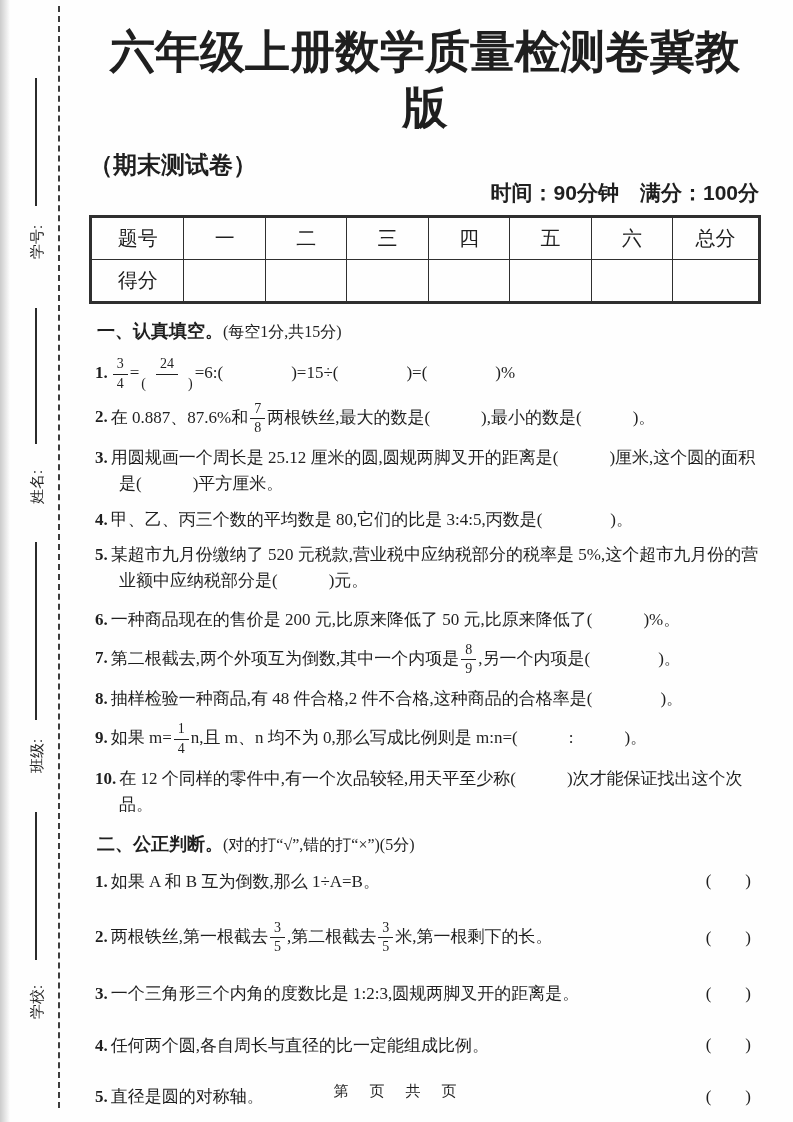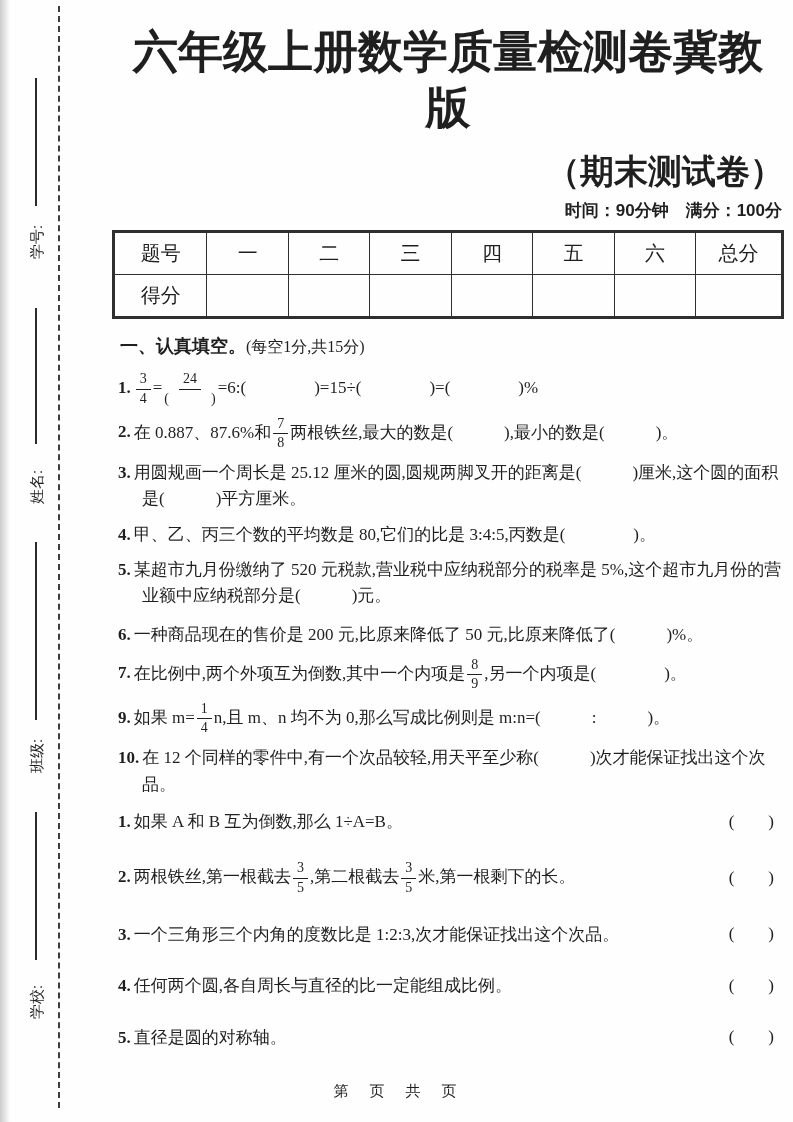--- a/index.html
+++ b/index.html
@@ -4,27 +4,27 @@
 <style>
   html,body{margin:0;padding:0;background:#d9d9d9;}
   .page{position:relative;width:793px;height:1122px;margin:0 auto;background:#fefefe;
         color:#1f1f1f;font-family:"Liberation Serif",serif;overflow:hidden;}
   .scan-edge{position:absolute;left:0;top:0;width:10px;height:100%;
         background:linear-gradient(to right, rgba(0,0,0,0.20), rgba(0,0,0,0));}
   .binding-line{position:absolute;left:58px;top:6px;height:1102px;border-left:2px dashed #3c3c3c;}
   .side-line{position:absolute;left:35px;width:2px;background:#2b2b2b;}
   .side-label{position:absolute;left:37px;font-size:15px;font-family:"Liberation Sans",sans-serif;
         white-space:nowrap;transform:translate(-50%,-50%) rotate(-90deg);}
-  .content{position:absolute;left:112px;top:24px;width:672px;}
+  .content{position:absolute;left:89px;top:24px;width:672px;}
   .title{margin:0;text-align:center;font-family:"Liberation Sans",sans-serif;
         font-weight:900;font-size:45px;line-height:1.25;}
-  .subtitle{margin:14px 0 0;text-align:right;font-family:"Liberation Sans",sans-serif;
-        font-weight:900;font-size:34px;line-height:1.2;}
-  .time{margin-top:8px;text-align:right;font-family:"Liberation Sans",sans-serif;
-        font-weight:700;font-size:17px;padding-right:2px;}
+  .subtitle{margin:14px 0 0;text-align:left;font-family:"Liberation Sans",sans-serif;
+        font-weight:900;font-size:24px;line-height:1.2;}
+  .time{margin-top:0;text-align:right;font-family:"Liberation Sans",sans-serif;
+        font-weight:700;font-size:21px;padding-right:2px;}
   table.score{width:100%;border-collapse:collapse;margin-top:8px;table-layout:fixed;
         border:3px solid #2f2f2f;}
   table.score td{border:1.6px solid #2f2f2f;height:39px;text-align:center;
         font-size:20px;font-family:"Liberation Sans",sans-serif;}
   .sec-head{margin-top:15px;font-size:18px;line-height:1.4;}
   .sec-title{font-weight:700;font-family:"Liberation Sans",sans-serif;margin-left:8px;}
   .sec-note{font-size:16px;}
   .q{margin-top:9px;font-size:17px;line-height:1.55;padding-left:30px;text-indent:-24px;}
   .qnum{font-weight:700;padding-right:3px;}
   .frac{display:inline-flex;flex-direction:column;align-items:center;vertical-align:middle;
@@ -124,55 +124,61 @@
 
     <div class="q">
       <span class="qnum">5.</span><span>某超市九月份缴纳了 520 元税款,营业税中应纳税部分的税率是 5%,这个超市九月份的营业额中应纳税部分是(　　　)元。</span>
     </div>
 
     <div class="q" style="margin-top:12px;">
       <span class="qnum">6.</span><span>一种商品现在的售价是 200 元,比原来降低了 50 元,比原来降低了(　　　)%。</span>
     </div>
 
     <div class="q">
-      <span class="qnum">7.</span><span>在比例中,两个外项互为倒数,其中一个内项是</span><span class="frac">
+      <span class="qnum">7.</span><span>第二根截去,两个外项互为倒数,其中一个内项是</span><span class="frac">
           <span class="fn">8</span>
           <span class="fd">9</span>
         </span><span>,另一个内项是(　　　　)。</span>
     </div>
 
+    <div class="q">
+      <span class="qnum">8.</span><span>抽样检验一种商品,有 48 件合格,2 件不合格,这种商品的合格率是(　　　　)。</span>
+    </div>
 
     <div class="q">
       <span class="qnum">9.</span><span>如果 m=</span><span class="frac">
           <span class="fn">1</span>
           <span class="fd">4</span>
         </span><span>n,且 m、n 均不为 0,那么写成比例则是 m:n=(　　　:　　　)。</span>
     </div>
 
     <div class="q">
       <span class="qnum">10.</span><span>在 12 个同样的零件中,有一个次品较轻,用天平至少称(　　　)次才能保证找出这个次品。</span>
     </div>
 
+    <div class="sec-head" style="margin-top:14px;">
+      <span class="sec-title">二、公正判断。</span><span class="sec-note">(对的打“√”,错的打“×”)(5分)</span>
+    </div>
 
     <div class="j" style="margin-top:11px;">
       <span class="qnum">1.</span><span>如果 A 和 B 互为倒数,那么 1÷A=B。</span><span class="bracket">(　　)</span>
     </div>
 
     <div class="j">
       <span class="qnum">2.</span><span>两根铁丝,第一根截去</span><span class="frac">
           <span class="fn">3</span>
           <span class="fd">5</span>
         </span><span>,第二根截去</span><span class="frac">
           <span class="fn">3</span>
           <span class="fd">5</span>
         </span><span>米,第一根剩下的长。</span><span class="bracket">(　　)</span>
     </div>
 
     <div class="j">
-      <span class="qnum">3.</span><span>一个三角形三个内角的度数比是 1:2:3,次才能保证找出这个次品。</span><span class="bracket">(　　)</span>
+      <span class="qnum">3.</span><span>一个三角形三个内角的度数比是 1:2:3,圆规两脚叉开的距离是。</span><span class="bracket">(　　)</span>
     </div>
 
     <div class="j">
       <span class="qnum">4.</span><span>任何两个圆,各自周长与直径的比一定能组成比例。</span><span class="bracket">(　　)</span>
     </div>
 
     <div class="j">
       <span class="qnum">5.</span><span>直径是圆的对称轴。</span><span class="bracket">(　　)</span>
     </div>
   </div>

